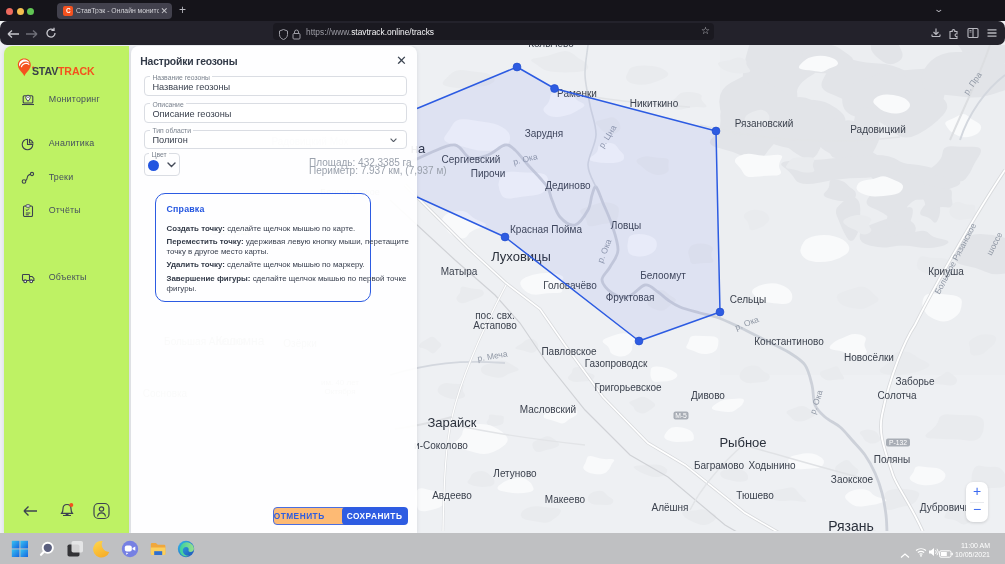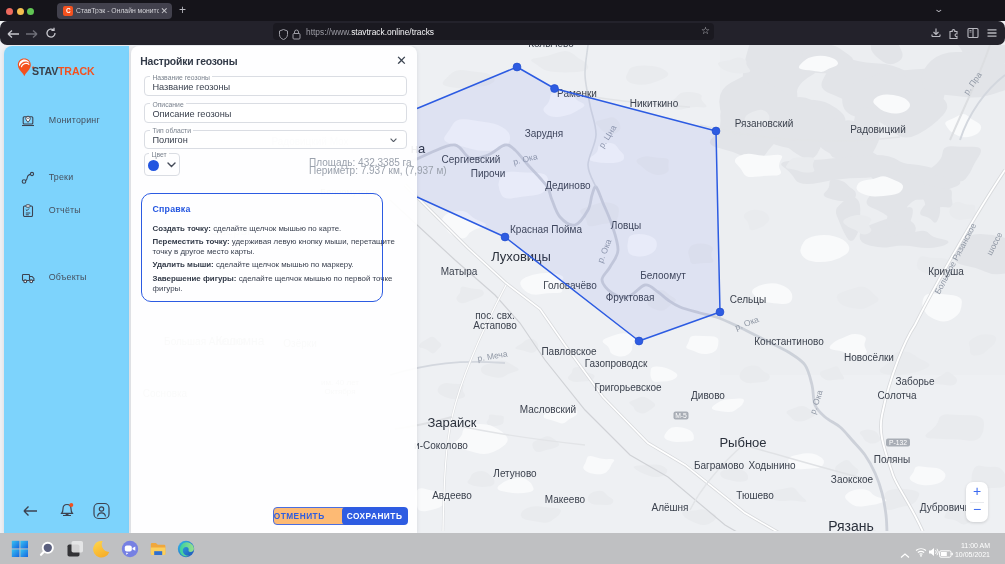--- a/index.html
+++ b/index.html
@@ -19,41 +19,41 @@
 #urlbox .lock{position:absolute;left:19px;top:3.2px;}
 #urlbox .url{position:absolute;left:33px;top:3.8px;font-size:8.4px;color:#9d9da5;white-space:nowrap;}
 #urlbox .url b{color:#f6f6f8;font-weight:normal;}
 #urlbox .star{position:absolute;right:4px;top:2px;color:#c5c5cb;font-size:10px;}
 #content{position:absolute;left:0;top:45px;width:1005px;height:487.5px;overflow:hidden;background:#eef0f3;}
 #mapwrap{position:absolute;left:0;top:0;}
 #zoomctl{position:absolute;left:966px;top:437px;width:22px;height:40px;background:#fff;border-radius:7px;box-shadow:0 1px 3px rgba(0,0,0,0.15);}
 #zoomctl .zp{position:absolute;left:0;top:1px;width:22px;text-align:center;font-size:14px;color:#3b6af0;font-weight:500;}
 #zoomctl .zm{position:absolute;left:0;top:19px;width:22px;text-align:center;font-size:14px;color:#3b6af0;font-weight:500;}
 #zoomctl .zd{position:absolute;left:4px;top:20px;width:14px;height:1px;background:#e8eaee;}
-#sidebar{position:absolute;left:3.5px;top:1px;width:125.5px;height:486.5px;background:#7dd3fc;border-radius:8px 0 0 0;box-shadow:0 1px 4px rgba(40,50,70,0.12);}
+#sidebar{position:absolute;left:3.5px;top:1px;width:125.5px;height:486.5px;background:#bef264;border-radius:8px 0 0 0;box-shadow:0 1px 4px rgba(40,50,70,0.12);}
 #logo{position:absolute;left:13px;top:12px;}
 .mrow{position:absolute;left:0;width:125.5px;height:33px;}
 .mrow .mic{position:absolute;left:17.5px;top:10px;}
 .mrow .mtx{position:absolute;left:45.2px;top:11.5px;font-size:8.9px;color:#46505e;font-weight:500;letter-spacing:0.2px;}
 #georow .pill{position:absolute;left:8.5px;top:4.3px;width:105px;height:26.6px;background:#f4f3fa;border-radius:8px;}
 #geoicon{position:absolute;left:10px;top:3.3px;width:27.5px;height:27.5px;border-radius:8px;background:#f4511e;}
 #sbbottom{position:absolute;left:0;top:455px;width:125.5px;height:33px;}
 #panel{position:absolute;left:131px;top:1px;width:285.5px;height:486.5px;background:rgba(255,255,255,0.93);border-radius:8px 8px 0 0;box-shadow:0 1px 4px rgba(40,50,70,0.12);}
 #ptitle{position:absolute;left:9.3px;top:9.5px;font-size:10.4px;font-weight:bold;color:#323a48;letter-spacing:-0.2px;}
 #pclose{position:absolute;left:265px;top:7px;font-size:13px;color:#3a4350;}
 .fld{position:absolute;left:13.4px;width:263px;height:19.5px;border:1px solid #dadde3;border-radius:4px;background:rgba(255,255,255,0.6);}
 .fld .lab{position:absolute;left:5px;top:-3.5px;font-size:6.8px;color:#7a828e;background:#fff;padding:0 2px;}
 .fld .val{position:absolute;left:7px;top:4.8px;font-size:9.2px;color:#3a414e;}
 .fld .car{position:absolute;right:9px;top:6px;line-height:0;}
 #colorbox{position:absolute;left:13.4px;top:107px;width:36px;height:23px;border:1px solid #dadde3;border-radius:4px;}
 #colorbox .lab{position:absolute;left:4px;top:-3.5px;font-size:6.8px;color:#7a828e;background:#fff;padding:0 2px;}
 #colorbox .dot{position:absolute;left:3px;top:5.5px;width:11px;height:11px;border-radius:50%;background:#2255e0;}
 #colorbox .chev{position:absolute;left:22px;top:8px;line-height:0;}
 #areainfo{position:absolute;left:178px;top:112.5px;font-size:10px;color:#9aa1ac;line-height:8px;white-space:nowrap;}
-#helpbox{position:absolute;left:10px;top:146.5px;width:242px;height:109px;border:1px solid #2c5be2;border-radius:10px;background:rgba(255,255,255,0.35);}
+#helpbox{position:absolute;left:24px;top:146.5px;width:216px;height:109px;border:1px solid #2c5be2;border-radius:10px;background:rgba(255,255,255,0.35);}
 #helpbox h4{position:absolute;left:10.5px;top:10px;font-size:8.8px;color:#2456e0;letter-spacing:0.2px;}
 .hl{position:absolute;left:10.5px;font-size:7.9px;color:#3a4150;line-height:9.6px;width:250px;}
 .hl b{color:#333b49;}
 #btncancel{position:absolute;left:141.7px;top:460.5px;width:84px;height:18.5px;border:1px solid #4a6ee0;border-radius:4px;background:#fdba74;color:#2e5ce0;font-size:8.3px;font-weight:bold;text-align:left;line-height:17.5px;letter-spacing:0.5px;}
 #btnsave{position:absolute;left:210.5px;top:460.5px;width:66px;height:18.5px;border-radius:4px;background:#2e5ce2;color:#fff;font-size:8.3px;font-weight:bold;text-align:center;line-height:18.5px;letter-spacing:0.5px;}
 #taskbar{position:absolute;left:0;top:532.5px;width:1005px;height:31.5px;background:#bfc0c2;}
 .tbi{position:absolute;top:7px;width:18px;height:18px;}
 #clock{position:absolute;right:15px;top:9.5px;text-align:right;color:#fff;font-size:7px;line-height:8.5px;}
 .trayic{position:absolute;top:11px;color:#fff;}
 </style></head><body>
@@ -338,28 +338,35 @@
     </div>
 <div id="sidebar">
       <div id="logo"><svg width="90" height="24" viewBox="0 0 90 24">
 <path d="M7.3 0.6 C3.5 0.6 0.8 3.3 0.8 6.8 C0.8 10.3 3.5 12.7 5.7 15.6 C6.3 16.4 6.9 17.4 7.3 18.3 C7.7 17.4 8.3 16.4 8.9 15.6 C11.1 12.7 13.8 10.3 13.8 6.8 C13.8 3.3 11.1 0.6 7.3 0.6 Z" fill="#f4511e"></path>
 <path d="M2.6 8.4 C3.2 5.6 5.6 3.5 8.5 3.5 C10 3.5 11.4 4.1 12.5 5 C11.7 2.9 9.7 1.6 7.3 1.6 C4.4 1.6 2 3.9 2 6.8 C2 7.4 2.2 7.9 2.6 8.4 Z" fill="#fff"></path>
 <path d="M4.9 9.4 C5.3 7.5 7 6 9 6 C10.2 6 11.3 6.5 12.1 7.3 C12.3 6.9 12.4 6.5 12.5 6.1 C11.5 5.2 10.1 4.7 8.6 4.8 C6.3 5 4.4 6.6 3.8 8.7 Z" fill="#fff"></path>
 <circle cx="16.2" cy="9.6" r="1.2" fill="#f4511e"></circle>
 <text x="14.9" y="16.6" font-family="Liberation Sans, sans-serif" font-size="10.6" font-weight="bold" fill="#3a4049" letter-spacing="-0.1">STAV</text>
 <text x="41" y="16.6" font-family="Liberation Sans, sans-serif" font-size="10.6" font-weight="bold" fill="#f4511e" letter-spacing="-0.1">TRACK</text>
 </svg></div>
-      <div class="mrow" style="top:57px;padding-left:39px;">
+      <div class="mrow" style="top:36px;padding-left:39px;">
         <div class="mic"><svg width="14" height="13" viewBox="0 0 14 13">
             <rect x="2.2" y="2.8" width="9.6" height="7.2" rx="1" fill="none" stroke="#3c4250" stroke-width="1.1"></rect>
             <path d="M1 11.5 h12" stroke="#3c4250" stroke-width="1.1"></path>
             <path d="M7 8.3 c-1.5-1.8-2.2-2.9-2.2-3.9 a2.2 2.2 0 1 1 4.4 0 c0 1-0.7 2.1-2.2 3.9z" fill="#fff" stroke="#3c4250" stroke-width="1"></path>
             <circle cx="7" cy="4.3" r="0.7" fill="#3c4250"></circle>
           </svg></div>
         <div class="mtx">Мониторинг</div>
+      </div>
+<div class="mrow" style="top:80.8px;">
+        <div class="mic"><svg width="14" height="13" viewBox="0 0 14 13">
+            <path d="M6.5 1.2 a5.3 5.3 0 1 0 5.3 5.3 L6.5 6.5 Z" fill="none" stroke="#3c4250" stroke-width="1.1"></path>
+            <path d="M8.5 1.5 a5.3 5.3 0 0 1 3.5 3.5 L8.5 5 Z" fill="none" stroke="#3c4250" stroke-width="1.1"></path>
+          </svg></div>
+        <div class="mtx">Аналитика</div>
       </div>
 <div class="mrow" style="top:114.1px;">
         <div class="mic"><svg width="14" height="13" viewBox="0 0 14 13">
             <circle cx="3" cy="10.5" r="1.8" fill="none" stroke="#3c4250" stroke-width="1.1"></circle>
             <circle cx="11" cy="3" r="1.6" fill="none" stroke="#3c4250" stroke-width="1.1"></circle>
             <path d="M4.8 9.5 C7 8 5.5 5.5 7.5 4.2 8.5 3.6 9 3.5 9.5 3.4" fill="none" stroke="#3c4250" stroke-width="1.1"></path>
           </svg></div>
         <div class="mtx">Треки</div>
       </div>
 <div class="mrow" style="top:147.4px;">
@@ -413,21 +420,21 @@
         <div class="dot"></div>
         <div class="chev"><svg width="9" height="6" viewBox="0 0 9 6">
             <path d="M1 1 L4.5 4.5 8 1" fill="none" stroke="#444b58" stroke-width="1.4" stroke-linecap="round"></path>
           </svg></div>
       </div>
 <div id="areainfo">Площадь: 432.3385 га<br>Периметр: 7.937 км, (7,937 м)</div>
 <div id="helpbox">
         <h4>Справка</h4>
 <div class="hl" style="top:30px;"><b>Создать точку:</b> сделайте щелчок мышью по карте.</div>
 <div class="hl" style="top:43.5px;"><b>Переместить точку:</b> удерживая левую кнопку мыши, перетащите точку в другое место карты.</div>
-<div class="hl" style="top:66px;"><b>Удалить мыши:</b> сделайте щелчок мышью по маркеру.</div>
+<div class="hl" style="top:66px;"><b>Удалить точку:</b> сделайте щелчок мышью по маркеру.</div>
 <div class="hl" style="top:80.5px;"><b>Завершение фигуры:</b> сделайте щелчок мышью по первой точке фигуры.</div>
 </div>
 <div id="btncancel">ОТМЕНИТЬ</div>
       <div id="btnsave">СОХРАНИТЬ</div>
     </div>
 </div>
 <div id="taskbar">
     <div class="tbi" style="left:10.7px;"><svg width="18" height="18" viewBox="0 0 18 18">
         <defs>
           <linearGradient id="wg" x1="0" y1="0" x2="1" y2="1">

